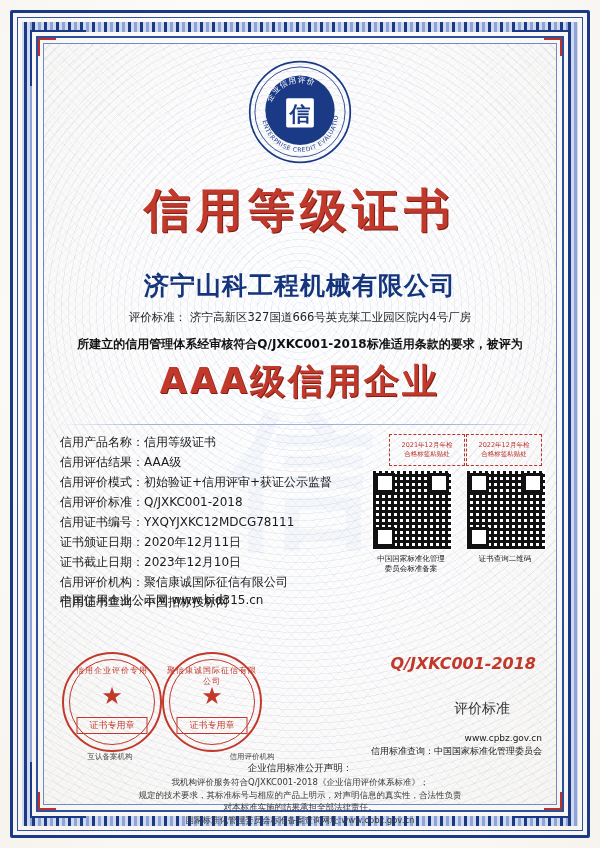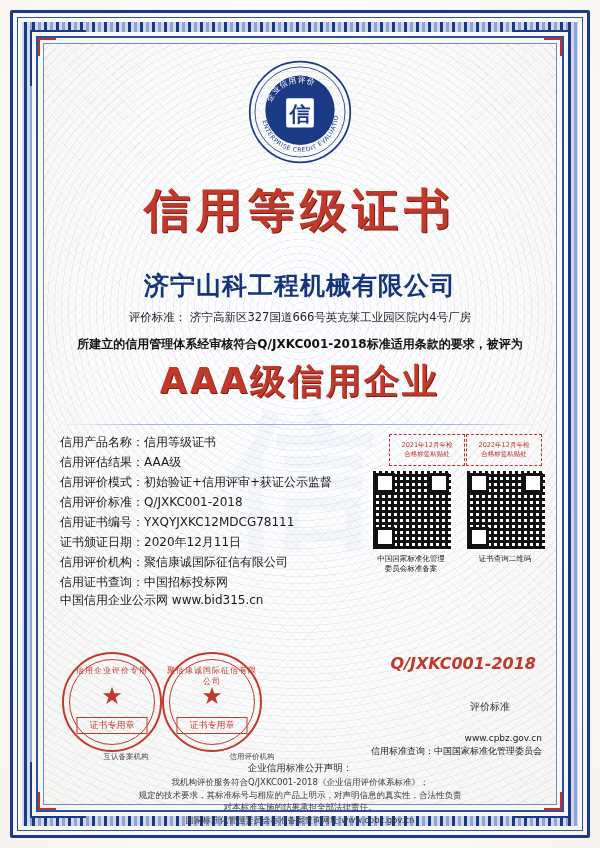--- a/index.html
+++ b/index.html
@@ -182,29 +182,29 @@
     font-size:8px;color:#c0392b;letter-spacing:1px;
   }
   .seal .bottom{
     position:absolute;left:50%;bottom:16px;transform:translateX(-50%);
     font-size:9px;color:#c0392b;border:1px solid #c0392b;padding:1px 12px;
     white-space:nowrap;
   }
   .seal-cap{
     position:absolute;font-size:7.5px;color:#4a4a4a;text-align:center;width:96px;
   }
-  .seal-cap.a{left:26px;top:700px;}
+  .seal-cap.a{left:10px;top:700px;}
   .seal-cap.b{left:152px;top:700px;}
   
   .std-code{
     position:absolute;right:12px;top:602px;text-align:center;
     color:#c0392b;font-size:16px;font-weight:bold;font-style:italic;line-height:19px;
   }
   .std-cap{
-    position:absolute;right:38px;top:648px;font-size:10px;color:#333;
+    position:absolute;right:38px;top:648px;font-size:14px;color:#333;
   }
   .std-query{
     position:absolute;right:6px;top:680px;text-align:right;font-size:9px;color:#1a1a1a;line-height:13px;
   }
   
   .decl-title{
     position:absolute;left:0;right:0;top:710px;text-align:center;
     font-size:9.5px;color:#2a2a2a;
   }
   .decl{
@@ -285,20 +285,24 @@
       </div>
       <div class="row">
         <span class="lbl">信用证书编号：</span>
         <span class="val">YXQYJXKC12MDCG78111</span>
       </div>
       <div class="row">
         <span class="lbl">证书颁证日期：</span>
         <span class="val">2020年12月11日</span>
       </div>
       <div class="row">
+        <span class="lbl">证书截止日期：</span>
+        <span class="val">2023年12月10日</span>
+      </div>
+      <div class="row">
         <span class="lbl">信用评价机构：</span>
         <span class="val">聚信康诚国际征信有限公司</span>
       </div>
       <div class="row">
         <span class="lbl">信用证书查询：</span>
         <span class="val">中国招标投标网</span>
       </div>
     </div>
 
     <div class="pubsite">

